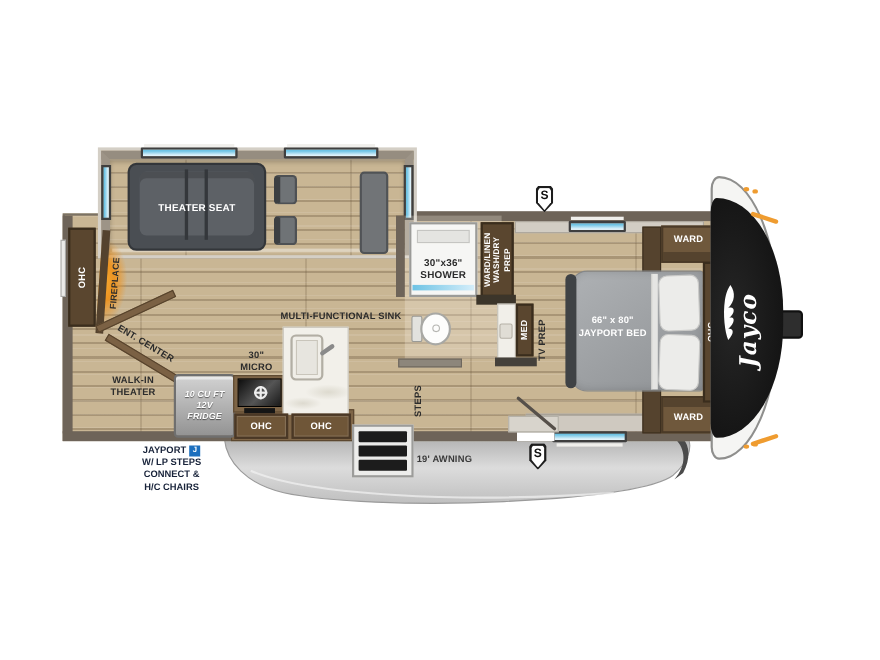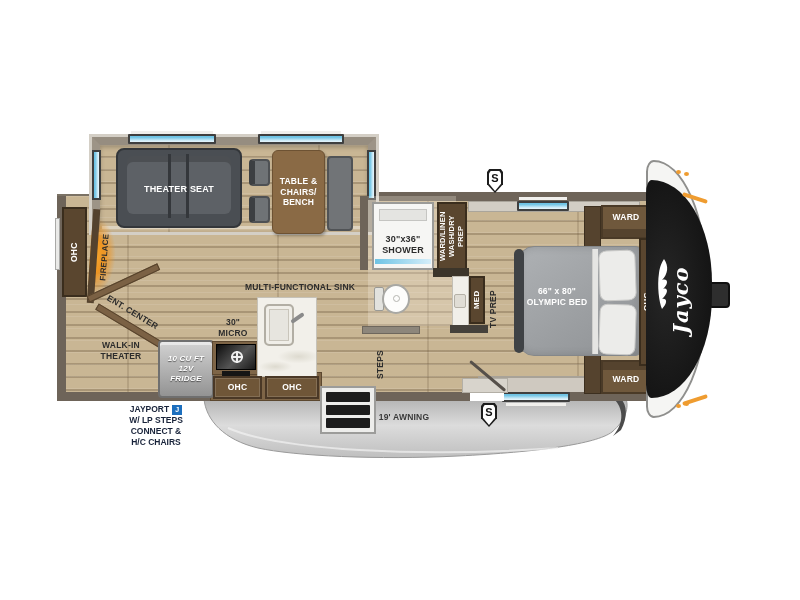--- a/index.html
+++ b/index.html
@@ -132,25 +132,20 @@
 
   <div id="theater" class="abs" style="left:116px; top:148px; width:126px; height:80px;">
     <div class="back"></div>
     <div class="div1"></div>
     <div class="div2"></div>
     <div class="abs wlbl" style="left:0; right:0; top:34px; font-size:9px;">THEATER SEAT</div>
   </div>
 
   <div class="abs chair" style="left:249px; top:159px; width:21px; height:27px;"></div>
   <div class="abs chair" style="left:249px; top:196px; width:21px; height:27px;"></div>
-  <div id="table" class="abs" style="left:272px; top:150px; width:53px; height:84px;">
-    <div class="wlbl">TABLE &amp;</div>
-    <div class="wlbl">CHAIRS/</div>
-    <div class="wlbl">BENCH</div>
-  </div>
   <div id="bench" class="abs" style="left:327px; top:156px; width:26px; height:75px;"></div>
 
   <div class="abs darkcab" style="left:62px; top:207px; width:25px; height:90px;">
     <span class="vtext wlbl" style="height:80px;">OHC</span>
   </div>
   <div id="fireplace" class="abs" style="left:90px; top:210px; width:30px; height:94px;">
     <div class="bar"></div>
     <span class="vtext lbl" style="height:94px; margin-left:10px; font-size:8px;">FIREPLACE</span>
   </div>
   <div class="abs diagbar" style="left:88px; top:296px; width:78px; height:7px; transform:rotate(-25deg); transform-origin:left center;"></div>
@@ -172,21 +167,21 @@
     <div id="burner"></div>
   </div>
   <div class="abs" style="left:222px; top:371px; width:28px; height:5px; background:#151515;"></div>
   <div class="abs" style="left:200px; top:317px; width:66px;">
     <div class="lbl">30"</div>
     <div class="lbl">MICRO</div>
   </div>
   <div id="counter" class="abs" style="left:257px; top:297px; width:60px; height:80px;"></div>
   <div id="sink" class="abs" style="left:264px; top:304px; width:30px; height:42px;"></div>
   <div id="faucet" class="abs" style="left:290px; top:316px; width:15px; height:4px;"></div>
-  <div class="abs lbl" style="left:225px; top:282px; width:150px;text-align:center;">MULTI-FUNCTIONAL SINK</div>
+  <div class="abs lbl" style="left:235px; top:282px; width:150px;text-align:center;">MULTI-FUNCTIONAL SINK</div>
   <div class="abs cab" style="left:213px; top:376px; width:49px; height:23px;">
     <span class="wlbl">OHC</span>
   </div>
   <div class="abs cab" style="left:265px; top:376px; width:54px; height:23px;">
     <span class="wlbl">OHC</span>
   </div>
 
   <div class="abs" style="left:368px; top:196px; width:88px; height:130px; background:rgba(255,248,235,.25);"></div>
   <div class="abs wall" style="left:360px; top:196px; width:8px; height:74px;"></div>
   <div class="abs" style="left:362px; top:326px; width:58px; height:8px; background:#8d867b; border:1px solid #6e675d;"></div>
@@ -228,21 +223,21 @@
     <div class="wlbl" style="margin-top:12px;">WARD</div>
   </div>
 
   <div id="bed" class="abs" style="left:518px; top:246px; width:122px; height:110px;"></div>
   <div id="bedFoot" class="abs" style="left:514px; top:249px; width:10px; height:104px;"></div>
   <div id="sheet" class="abs" style="left:592px; top:249px; width:6px; height:105px;"></div>
   <div class="abs pillow" style="left:599px; top:250px; width:37px; height:51px; transform:rotate(-2deg);"></div>
   <div class="abs pillow" style="left:599px; top:304px; width:37px; height:51px; transform:rotate(2deg);"></div>
   <div class="abs" style="left:520px; top:286px; width:74px;">
     <div class="wlbl">66" x 80"</div>
-    <div class="wlbl">OLYMPIC BED</div>
+    <div class="wlbl">JAYPORT BED</div>
   </div>
   <div class="abs darkcab" style="left:639px; top:238px; width:16px; height:128px;">
     <span class="vtext wlbl" style="height:60px; font-size:8px;">OHC</span>
   </div>
   <div class="abs window" style="left:502px; top:392px; width:68px; height:10px;"></div>
   <div class="abs sill" style="left:506px; top:403px; width:60px; height:3px;"></div>
 
   <div class="abs" style="left:470px; top:393px; width:34px; height:8px; background:#ffffff;"></div>
   <div class="abs" style="left:462px; top:378px; width:46px; height:15px; background:#d8d4cc; border:1px solid #b3afa6;"></div>
   <div id="doorLine" class="abs" style="left:471px; top:360px; width:46px; height:3px;"></div>

